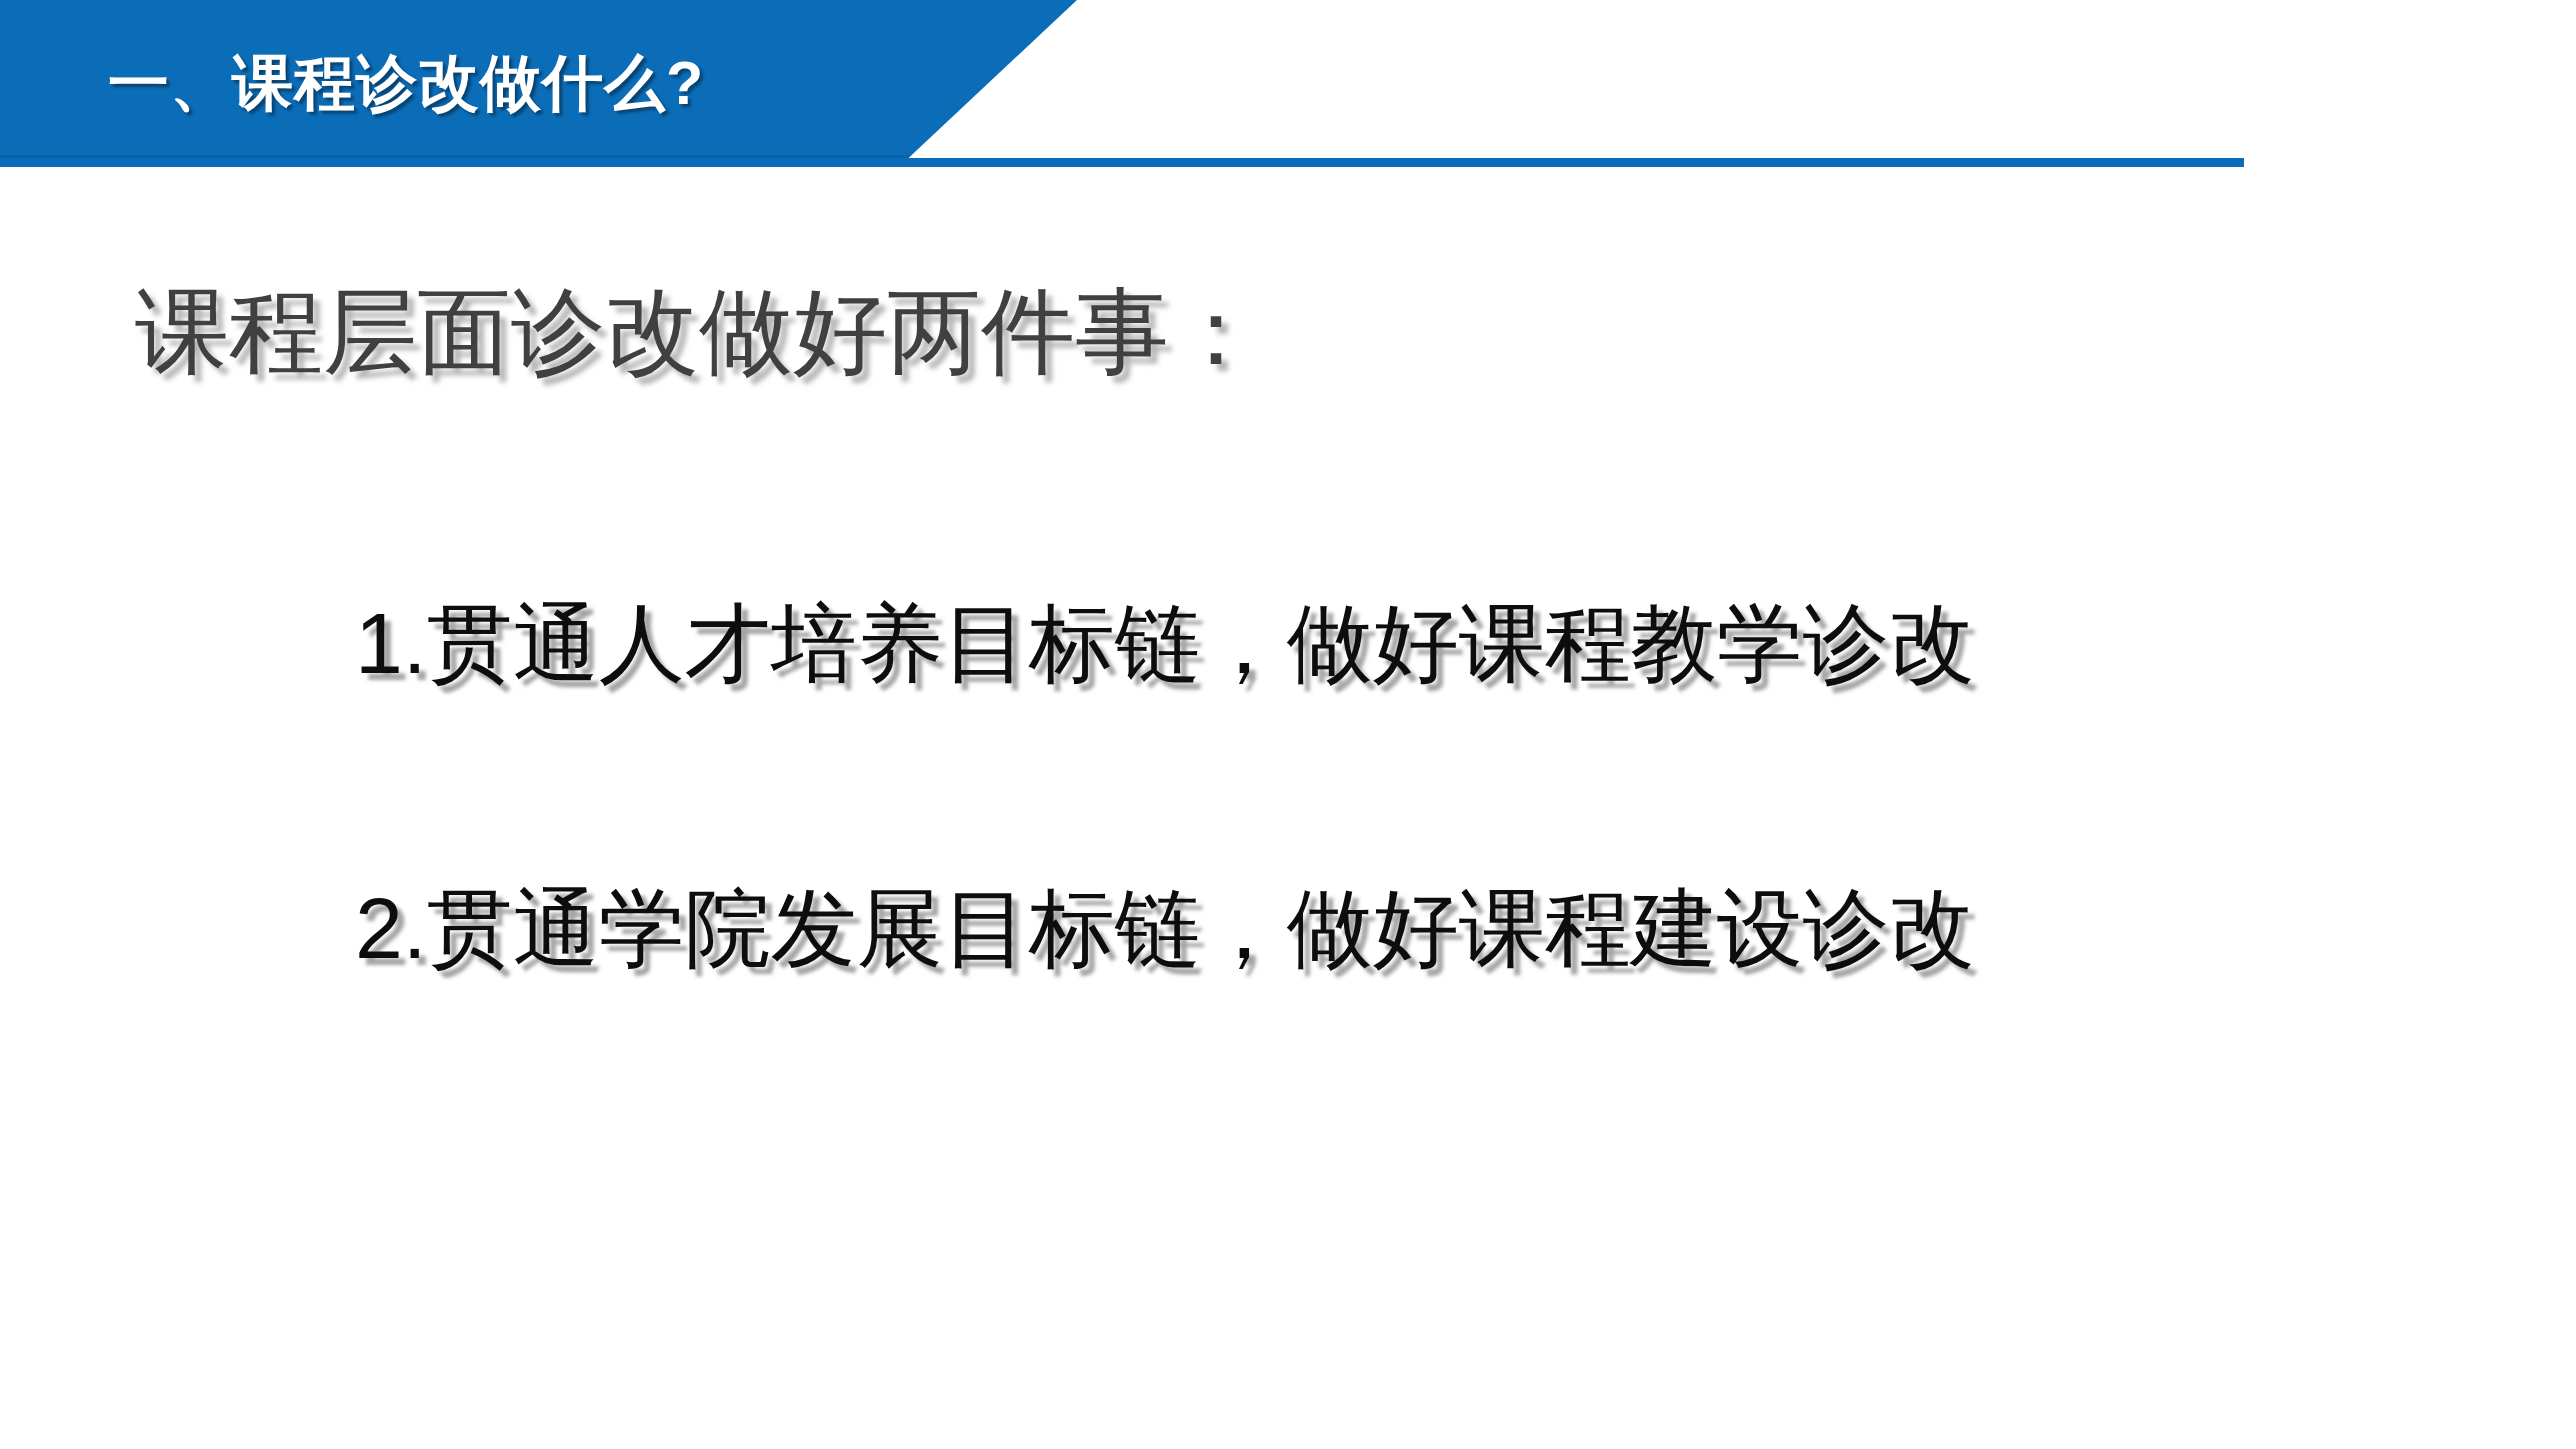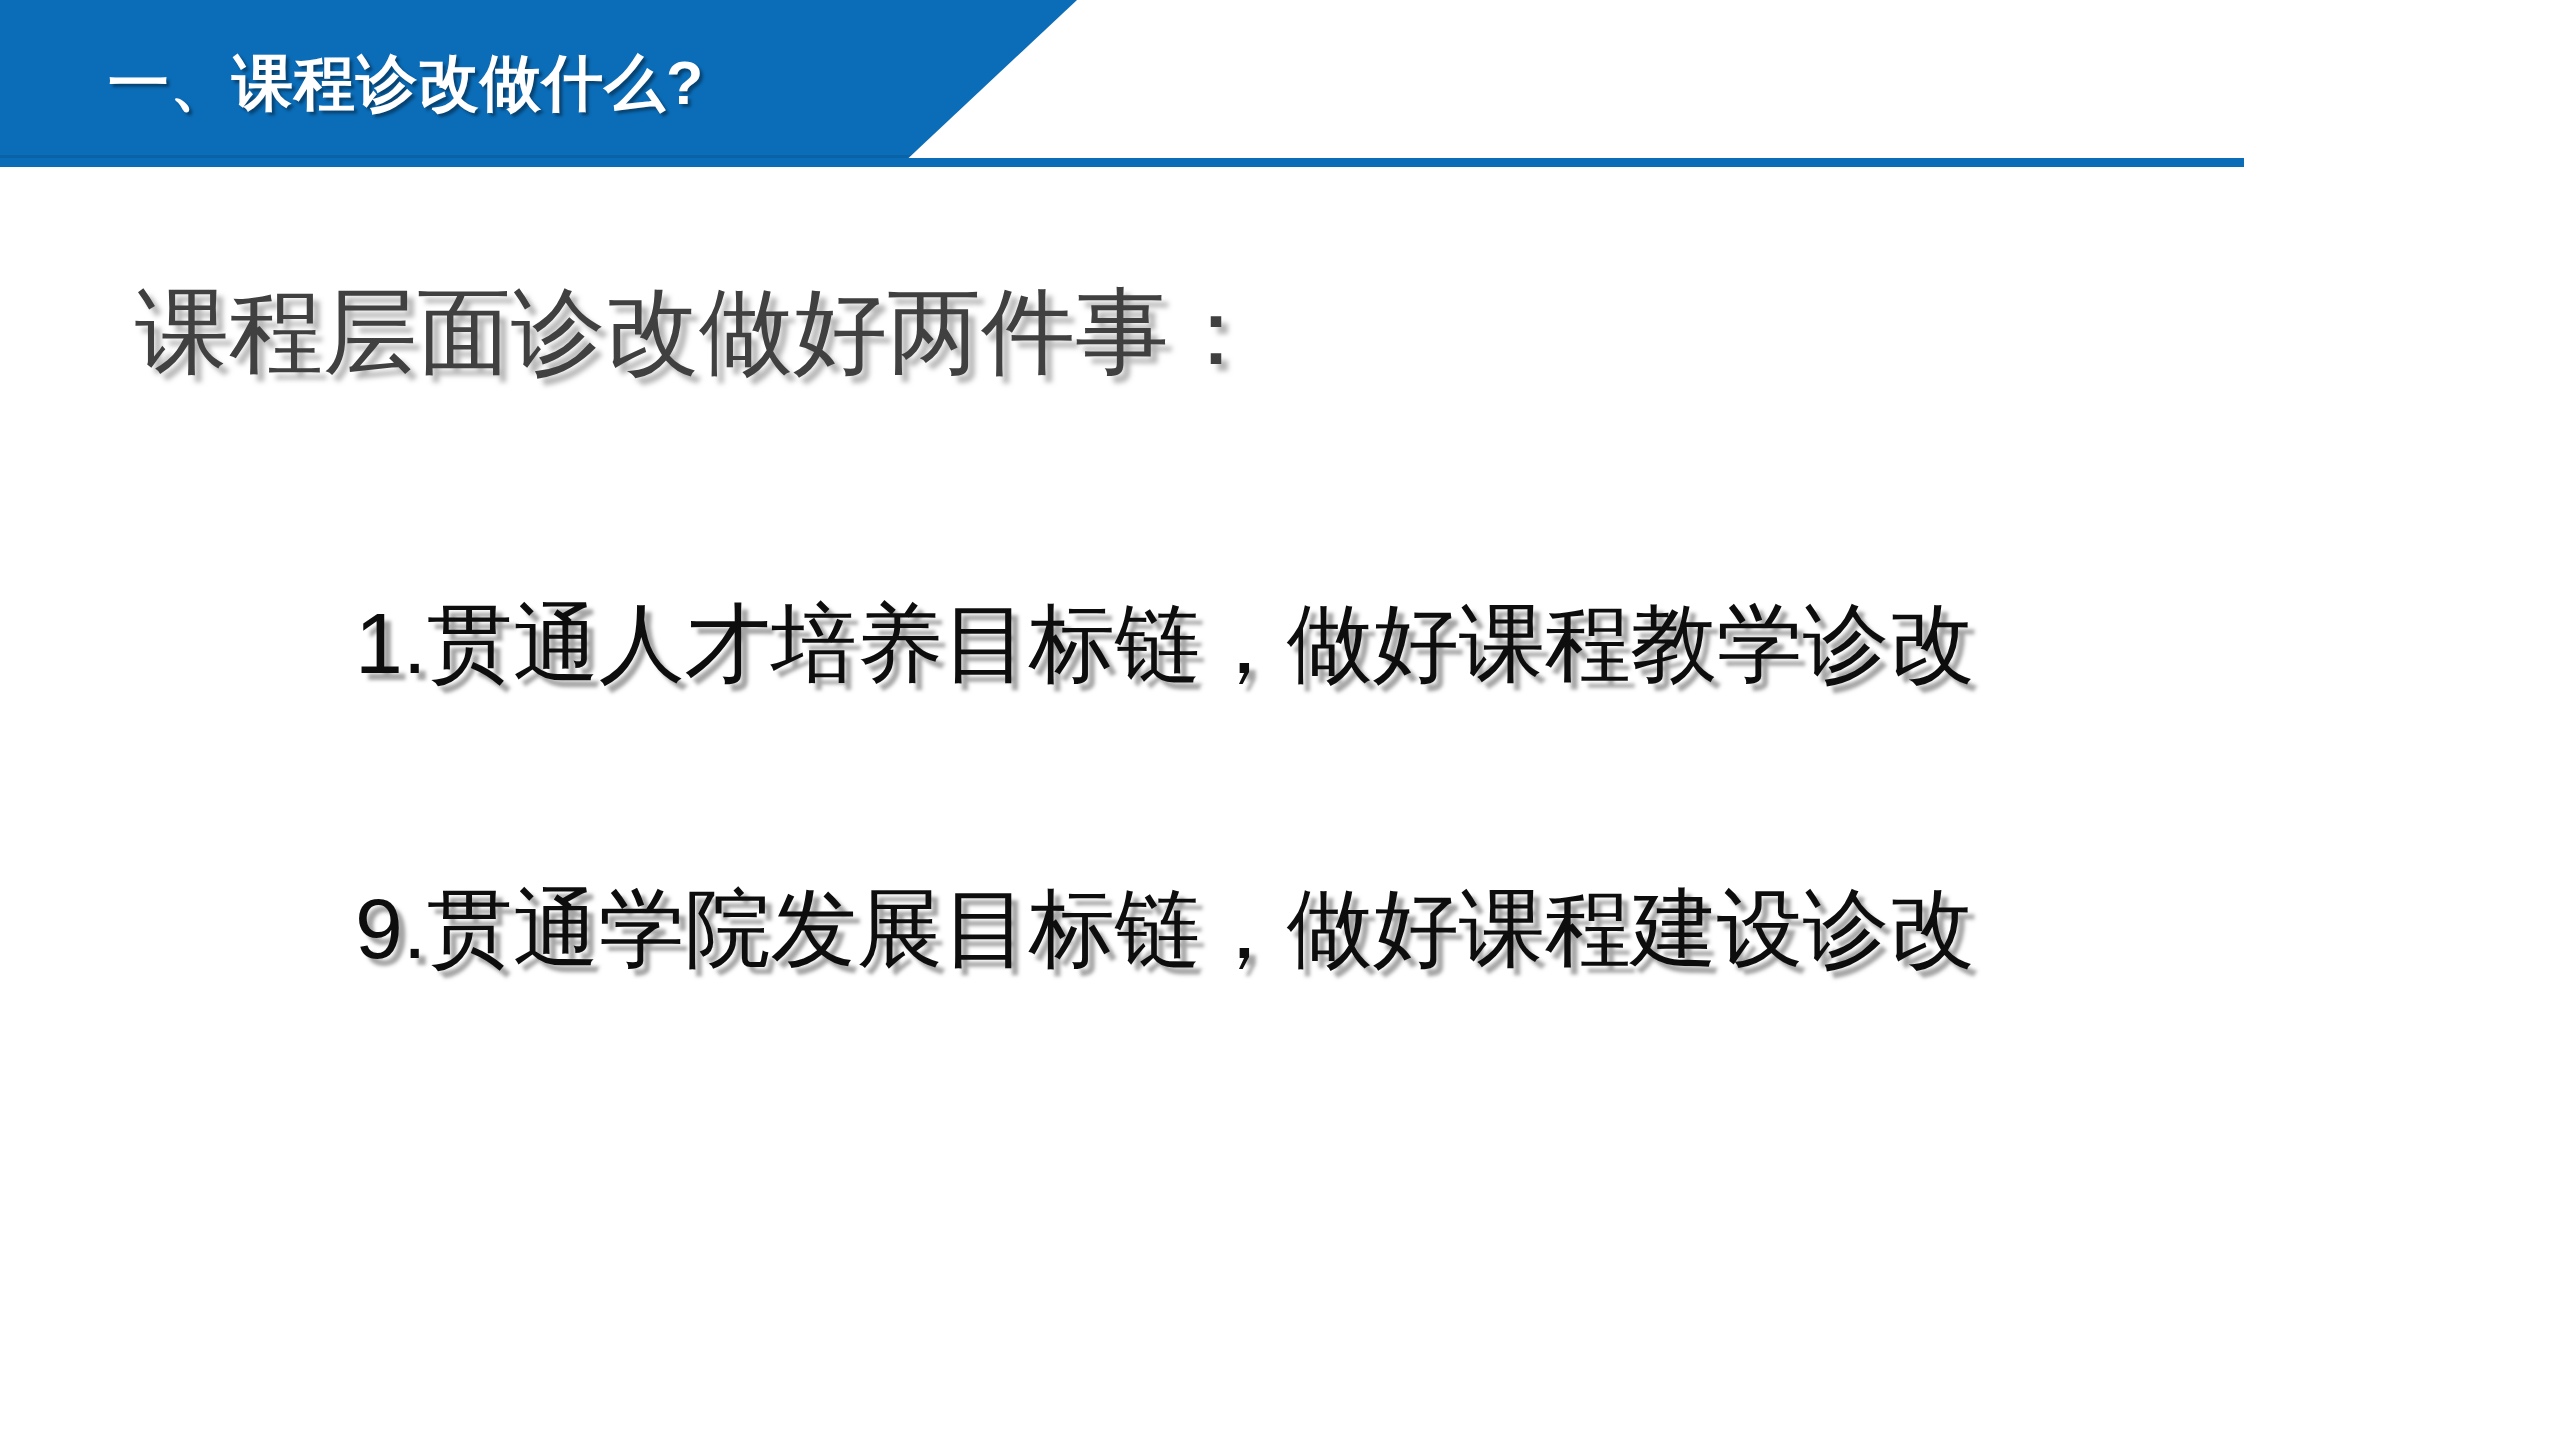--- a/index.html
+++ b/index.html
@@ -109,16 +109,16 @@
   <div class="header-band-shade"></div>
 
   <div class="header-title">一、课程诊改做什么?</div>
 
   <div class="header-rule"></div>
 
   <div class="red-heading">课程层面诊改做好两件事：</div>
 
   <div class="bullet-line bullet-line-1">1.贯通人才培养目标链，做好课程教学诊改</div>
 
-  <div class="bullet-line bullet-line-2">9.贯通学院发展目标链，做好课程建设诊改</div>
+  <div class="bullet-line bullet-line-2">2.贯通学院发展目标链，做好课程建设诊改</div>
 
 </div>
 
 
 </body></html>

